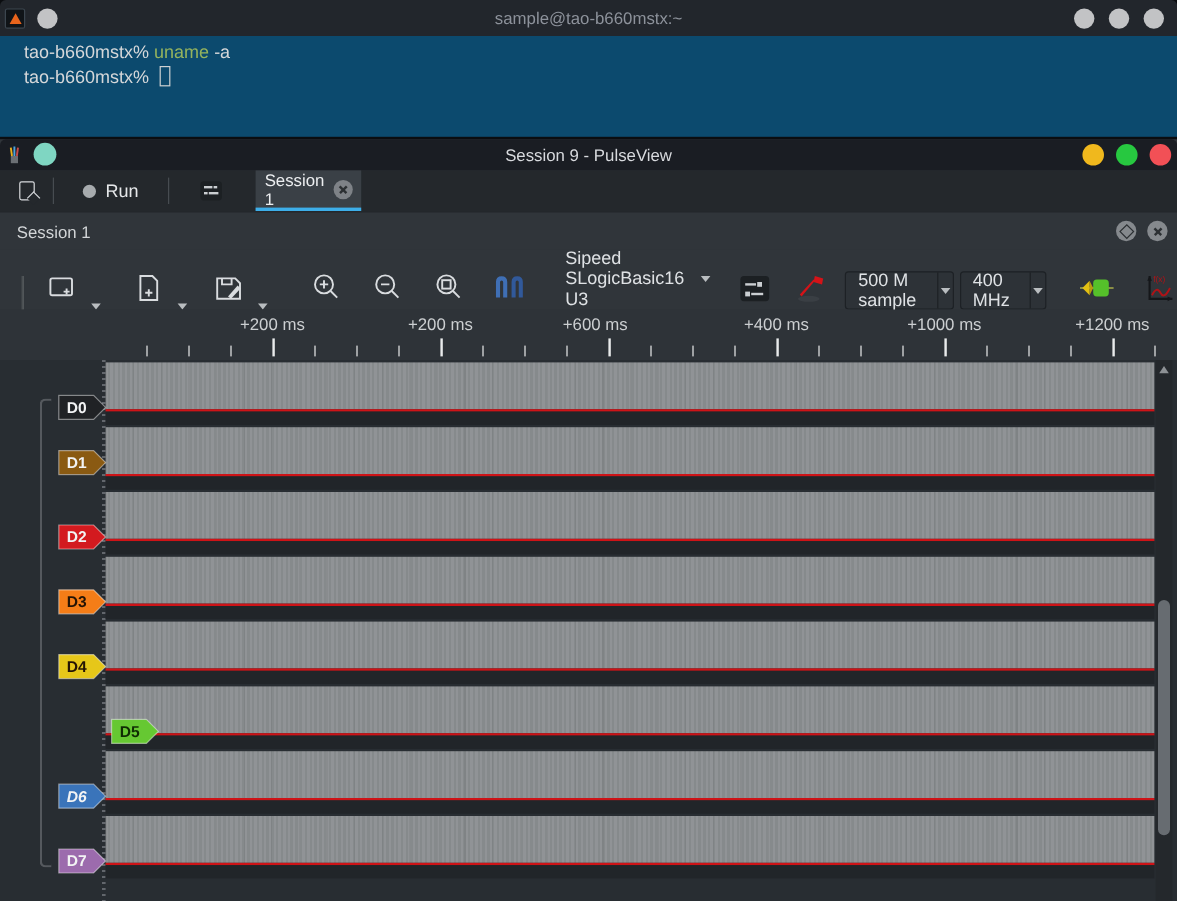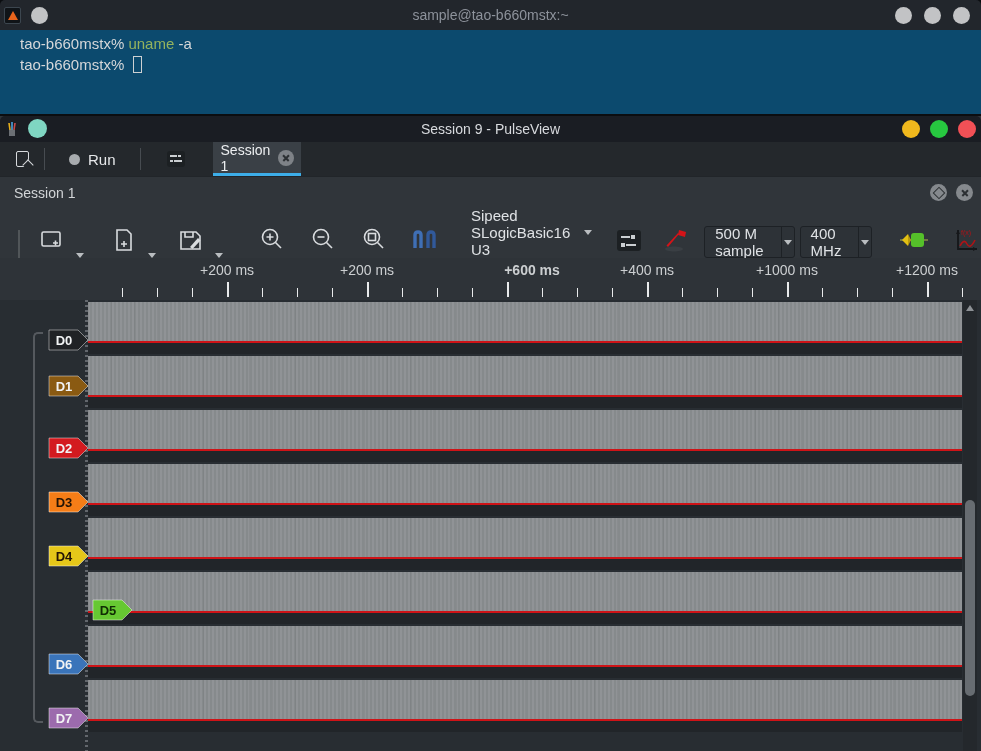--- a/index.html
+++ b/index.html
@@ -328,21 +328,21 @@
         <div class="ruler-label" style="left: 227px;">+200 ms</div>
         <div class="tick minor" style="left: 262px;"></div>
         <div class="tick minor" style="left: 297px;"></div>
         <div class="tick minor" style="left: 332px;"></div>
         <div class="tick major" style="left: 367px;"></div>
         <div class="ruler-label" style="left: 367px;">+200 ms</div>
         <div class="tick minor" style="left: 402px;"></div>
         <div class="tick minor" style="left: 437px;"></div>
         <div class="tick minor" style="left: 472px;"></div>
         <div class="tick major" style="left: 507px;"></div>
-        <div class="ruler-label" style="left: 532px; font-weight: bold;">+600 ms</div>
+        <div class="ruler-label" style="left: 496px;">+600 ms</div>
         <div class="tick minor" style="left: 542px;"></div>
         <div class="tick minor" style="left: 577px;"></div>
         <div class="tick minor" style="left: 612px;"></div>
         <div class="tick major" style="left: 647px;"></div>
         <div class="ruler-label" style="left: 647px;">+400 ms</div>
         <div class="tick minor" style="left: 682px;"></div>
         <div class="tick minor" style="left: 717px;"></div>
         <div class="tick minor" style="left: 752px;"></div>
         <div class="tick major" style="left: 787px;"></div>
         <div class="ruler-label" style="left: 787px;">+1000 ms</div>
@@ -401,21 +401,21 @@
               <text x="16" y="15.5" text-anchor="middle" font-size="13" font-weight="bold" font-family="Liberation Sans, sans-serif" fill="#241405">D3</text>
             </svg></div>
           <div class="ch-label" style="top: 258px;"><svg width="41" height="22" viewBox="0 0 41 22">
               <polygon points="1,1 30,1 40,11 30,21 1,21" fill="#e6c719" stroke="rgba(255,255,255,0.45)" stroke-width="1"></polygon>
               <text x="16" y="15.5" text-anchor="middle" font-size="13" font-weight="bold" font-family="Liberation Sans, sans-serif" fill="#241405">D4</text>
             </svg></div>
           <div class="ch-label" style="top: 312px; padding-left: 44px;"><svg width="41" height="22" viewBox="0 0 41 22">
               <polygon points="1,1 30,1 40,11 30,21 1,21" fill="#66c832" stroke="rgba(255,255,255,0.45)" stroke-width="1"></polygon>
               <text x="16" y="15.5" text-anchor="middle" font-size="13" font-weight="bold" font-family="Liberation Sans, sans-serif" fill="#102c04">D5</text>
             </svg></div>
-          <div class="ch-label" style="top: 366px;"><svg width="41" height="22" viewBox="0 0 41 22">
+          <div class="ch-label" style="top: 366px; font-style: italic;"><svg width="41" height="22" viewBox="0 0 41 22">
               <polygon points="1,1 30,1 40,11 30,21 1,21" fill="#3a74ba" stroke="rgba(255,255,255,0.45)" stroke-width="1"></polygon>
               <text x="16" y="15.5" text-anchor="middle" font-size="13" font-weight="bold" font-family="Liberation Sans, sans-serif" fill="#f2f3f4">D6</text>
             </svg></div>
           <div class="ch-label" style="top: 420px;"><svg width="41" height="22" viewBox="0 0 41 22">
               <polygon points="1,1 30,1 40,11 30,21 1,21" fill="#9c6bad" stroke="rgba(255,255,255,0.45)" stroke-width="1"></polygon>
               <text x="16" y="15.5" text-anchor="middle" font-size="13" font-weight="bold" font-family="Liberation Sans, sans-serif" fill="#f2f3f4">D7</text>
             </svg></div>
         </div>
       <div class="v-scrollbar">
         <div class="sb-up"></div>

